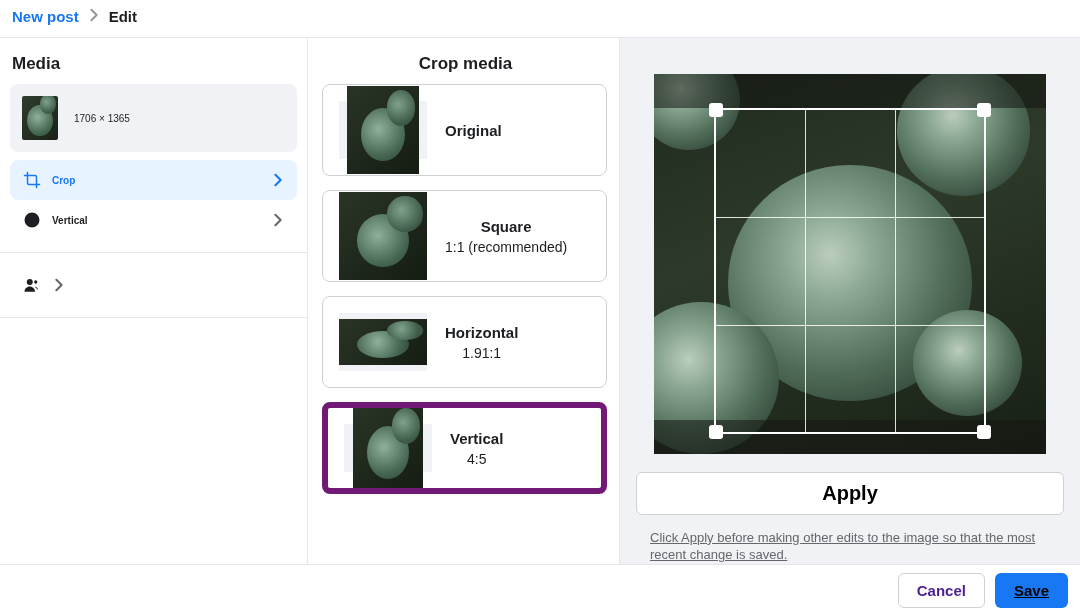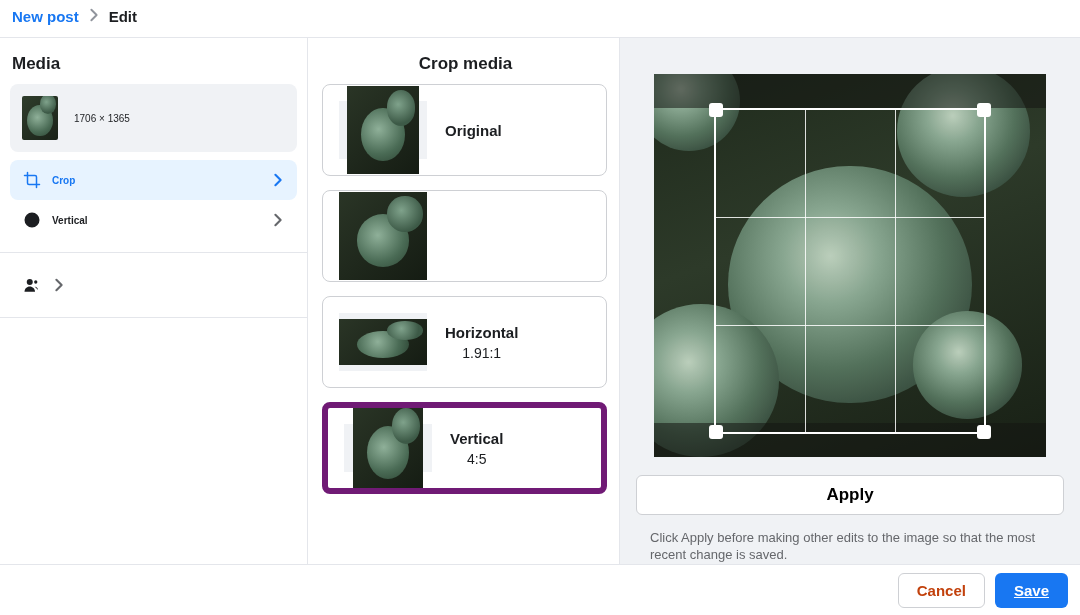--- a/index.html
+++ b/index.html
@@ -194,52 +194,53 @@
   .apply-bar {
     margin:18px 16px 8px 16px;
   }
   .apply-btn {
     width:100%;
     background:#fff;
     border:1px solid #ced0d4;
     border-radius:6px;
     padding:9px 0;
     font-weight:600;
-    font-size:17px;
+    font-size:20px;
     cursor:pointer;
   }
   .hint {
     margin:6px 20px 0 30px;
     font-size:13px;
     color:#65676b;
     line-height:1.35;
+    text-decoration:underline;
   }
 
   
   .footer {
     height:51px;
     border-top:1px solid #e4e6eb;
     display:flex; align-items:center; justify-content:flex-end;
     padding:0 12px;
     gap:10px;
     background:#fff;
   }
   .btn {
     border-radius:6px;
     padding:8px 18px;
     font-weight:600;
     font-size:15px;
     cursor:pointer;
     border:1px solid transparent;
   }
   .btn-secondary {
-    background:#fff; border-color:#ced0d4; color:#c2410c;
+    background:#fff; border-color:#ced0d4; color:#4c1d95;
   }
   .btn-primary {
-    background:#1877f2; color:#ffffff;text-decoration:underline;
+    background:#1877f2; color:#000000;text-decoration:underline;
   }
 
   svg { display:block; }
 </style>
 </head>
 <body>
 
 <div class="breadcrumb">
   <span class="link">New post</span>
   <span class="chev">
@@ -325,20 +326,24 @@
       <div class="crop-info">
         <span class="crop-name">Original</span>
       </div>
     </div>
 
     <div class="crop-card">
       <div class="crop-thumb-wrap">
         <div class="crop-thumb thumb-square">
             <div class="succ"></div>
           </div>
+      </div>
+      <div class="crop-info">
+        <span class="crop-name">Square</span>
+        <span class="crop-ratio">1:1 (recommended)</span>
       </div>
     </div>
 
     <div class="crop-card">
       <div class="crop-thumb-wrap">
         <div class="crop-thumb thumb-horiz">
             <div class="succ"></div>
           </div>
       </div>
       <div class="crop-info">

